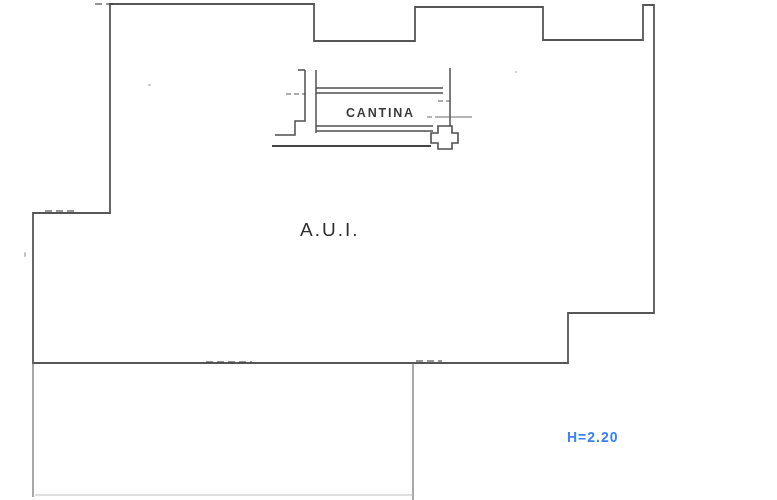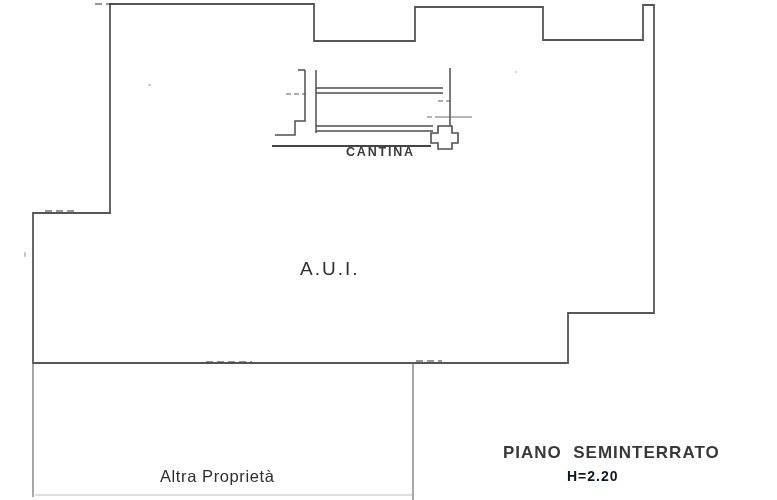--- a/index.html
+++ b/index.html
@@ -29,21 +29,20 @@
   .faint       { fill: none; stroke: #bdbdbd; stroke-width: 1; }
   .dashed      { fill: none; stroke: #5a5a5a; stroke-width: 1.2; stroke-dasharray: 5 3; }
   .deco        { fill: none; stroke: #3f3f3f; stroke-width: 2; stroke-dasharray: 7 4; opacity: .55; }
   .column      { fill: #ffffff; stroke: #4f4f4f; stroke-width: 1.6; }
 
   .label {
     position: absolute;
     color: #333333;
     white-space: pre;
     line-height: 1;
-    margin-top: 39px;
   }
   .label-cantina {
     left: 346px; top: 107px;
     font-size: 12.5px;
     font-weight: bold;
     letter-spacing: 1.8px;
     color: #3a3a3a;
   }
   .label-aui {
     left: 300px; top: 220px;
@@ -62,21 +61,21 @@
     font-size: 17px;
     font-weight: bold;
     letter-spacing: 1px;
     color: #383838;
   }
   .label-height {
     left: 567px; top: 430px;
     font-size: 14px;
     font-weight: bold;
     letter-spacing: 1px;
-    color: #0f172a;
+    color: #3b82f6;
   }
   .speck {
     position: absolute;
     background: #9f9f9f;
     opacity: 0.6;
     border-radius: 1px;
   }
   .speck-1 { left: 148px; top: 84px;  width: 3px; height: 2px; }
   .speck-2 { left: 515px; top: 71px;  width: 2px; height: 2px; }
   .speck-3 { left: 24px;  top: 252px; width: 2px; height: 5px; }
@@ -108,23 +107,21 @@
     <path class="wall-light" d="M33,363 L33,497"></path>
     <path class="faint" d="M35,495 L413,495"></path>
 
     <path class="deco" d="M95,4 L113,4 M45,211 L78,211 M416,361 L442,361 M206,362 L252,362"></path>
   </svg>
 
   <div class="label label-cantina">CANTINA</div>
 
   <div class="label label-aui">A.U.I.</div>
 
-  <div class="label label-altra">Altra Proprietà</div>
 
-  <div class="label label-piano">PIANO  SEMINTERRATO</div>
 
   <div class="label label-height">H=2.20</div>
 
   <div class="speck speck-1"></div>
   <div class="speck speck-2"></div>
   <div class="speck speck-3"></div>
 
 </div>
 
 </body></html>

